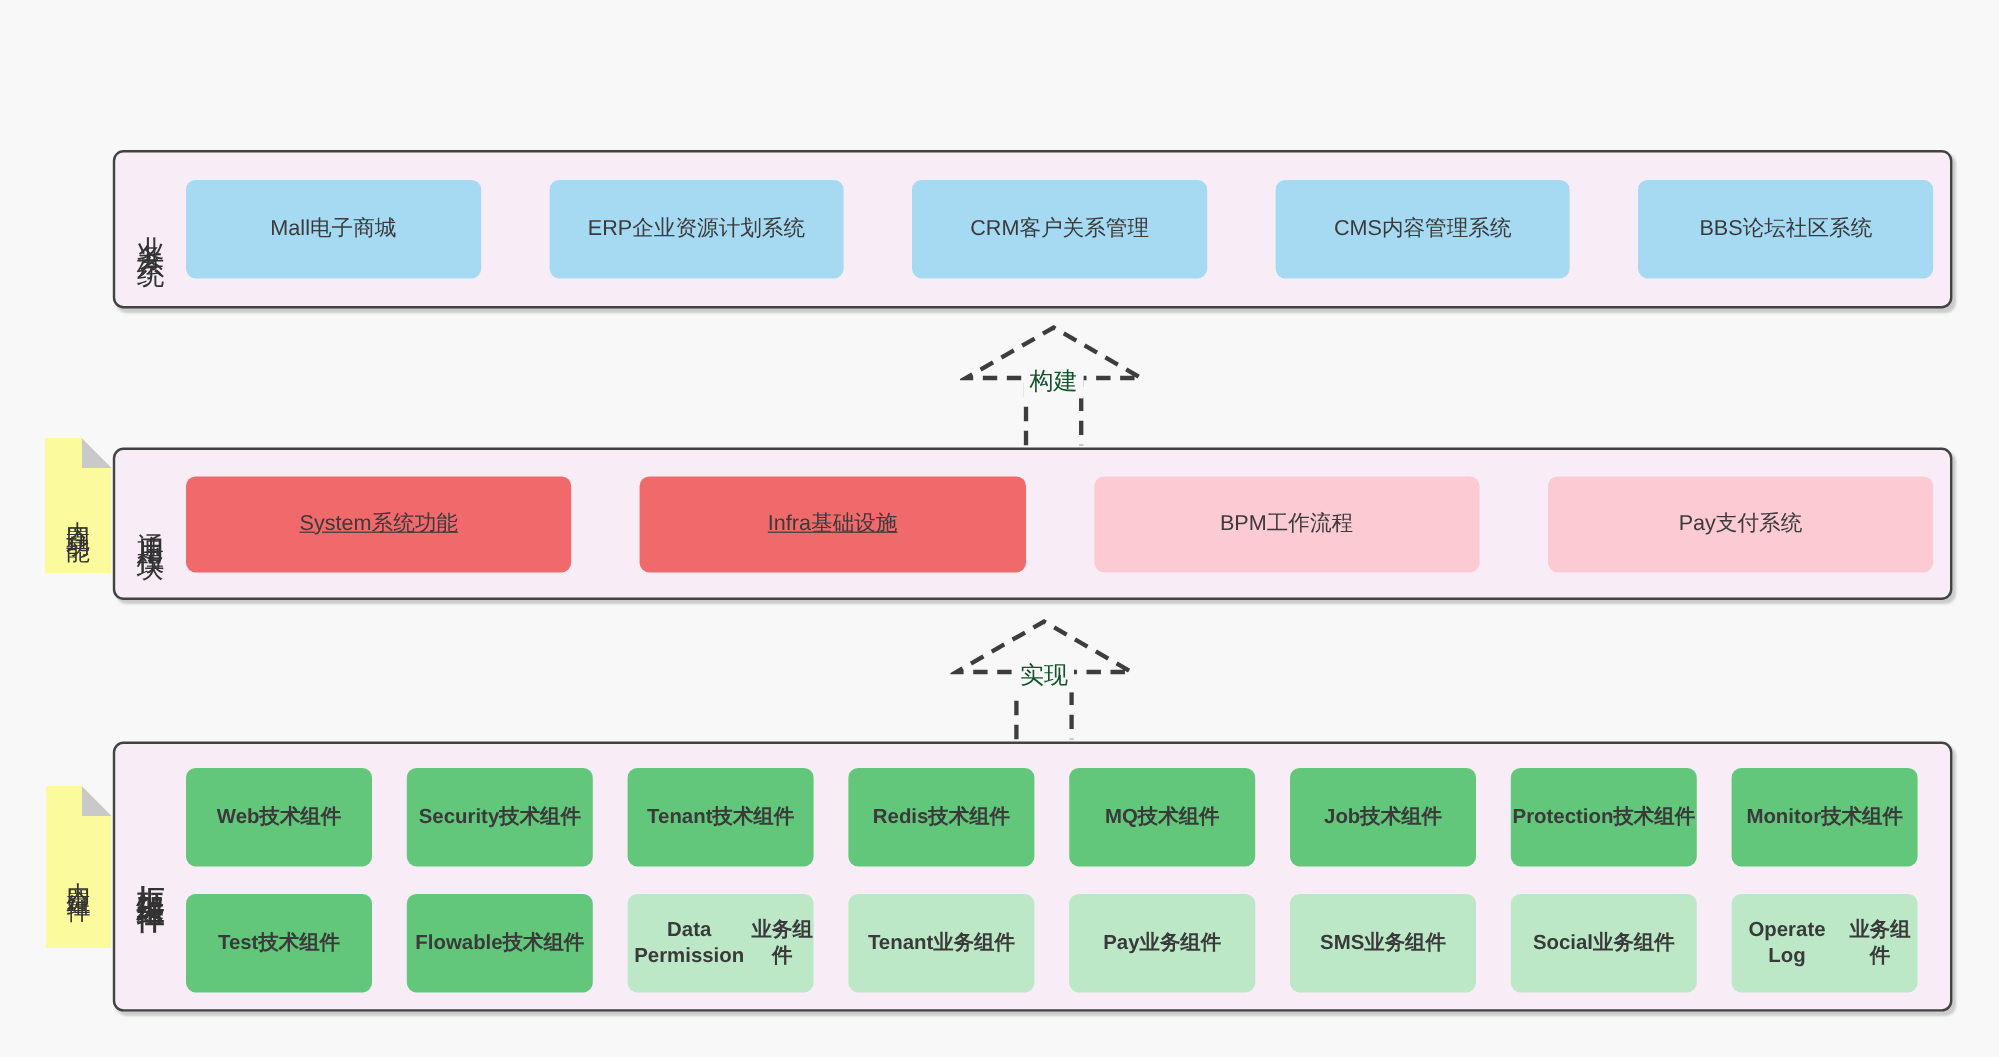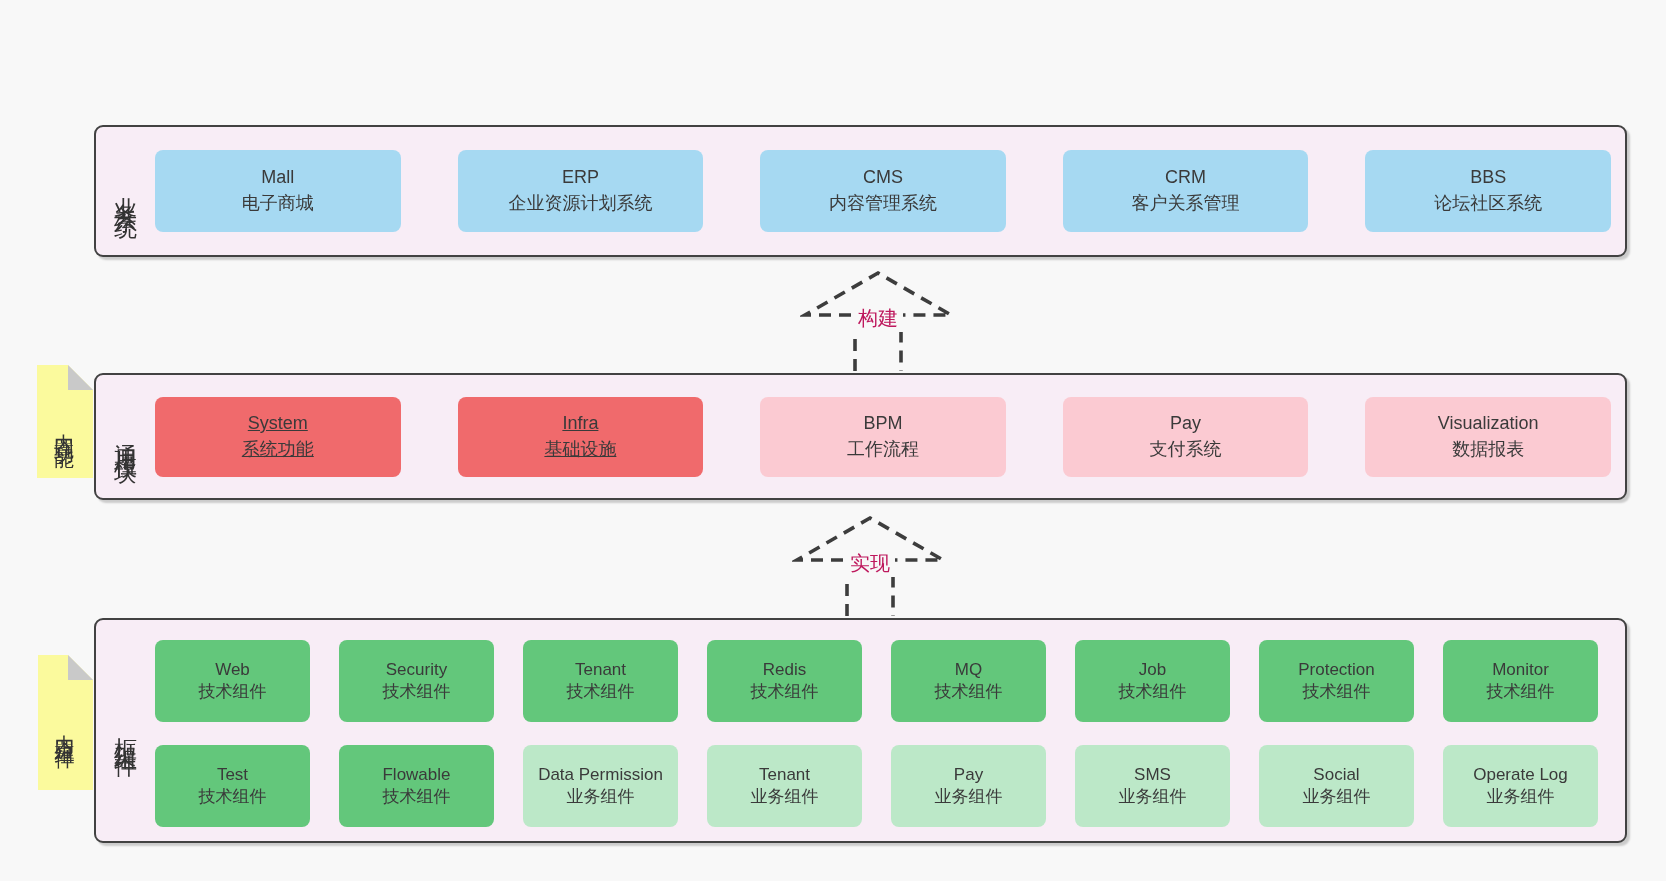--- a/index.html
+++ b/index.html
@@ -30,21 +30,21 @@
     width:1533px;
     background:var(--band-bg);
     border:2px solid var(--band-border);
     border-radius:9px;
     box-shadow:3px 3px 2px rgba(0,0,0,0.18);
     display:flex;
     z-index:2;
   }
   #band-business{top:125px;height:132px;}
   #band-modules{top:373px;height:127px;}
-  #band-components{top:618px;height:225px;}
+  #band-components{top:618px;height:225px;font-weight:bold;}
   .band-label{
     width:57px;
     display:flex;
     align-items:center;
     justify-content:center;
     writing-mode:vertical-rl;
     text-orientation:upright;
     font-size:23px;
     letter-spacing:6px;
     color:#333;
@@ -55,21 +55,21 @@
     display:flex;
     align-items:center;
     gap:57px;
     padding:0 14px 0 2px;
   }
   .box{
     flex:1;
     height:82px;
     border-radius:8px;
     display:flex;
-    flex-direction:column;
+    flex-direction:row;
     align-items:center;
     justify-content:center;
     text-align:center;
     font-size:18px;
     line-height:1.42;
   }
   #band-modules .box{height:80px;}
   .box.blue{background:var(--blue);}
   .box.red{background:var(--red);text-decoration:underline;}
   .box.pink{background:var(--pink);}
@@ -137,47 +137,47 @@
   .arrow svg{display:block;width:156px;height:106px;}
   .arrow-label{
     position:absolute;
     left:50%;
     top:38px;
     transform:translateX(-50%);
     background:var(--page-bg);
     padding:0 5px;
     font-size:20px;
     line-height:27px;
-    color:#be185d;
+    color:#14532d;
     white-space:nowrap;
   }
 </style>
 </head>
 <body>
 
 <div>
 
   <section class="band" id="band-business">
     <div class="band-label">业务系统</div>
     <div class="band-content">
       <div class="box blue">
         <div>Mall</div>
         <div>电子商城</div>
       </div>
       <div class="box blue">
         <div>ERP</div>
         <div>企业资源计划系统</div>
       </div>
       <div class="box blue">
+        <div>CRM</div>
+        <div>客户关系管理</div>
+      </div>
+      <div class="box blue">
         <div>CMS</div>
         <div>内容管理系统</div>
-      </div>
-      <div class="box blue">
-        <div>CRM</div>
-        <div>客户关系管理</div>
       </div>
       <div class="box blue">
         <div>BBS</div>
         <div>论坛社区系统</div>
       </div>
     </div>
   </section>
 
   <div class="arrow" id="arrow-build">
     <svg viewBox="0 0 156 106">
@@ -204,24 +204,20 @@
         <div>基础设施</div>
       </div>
       <div class="box pink">
         <div>BPM</div>
         <div>工作流程</div>
       </div>
       <div class="box pink">
         <div>Pay</div>
         <div>支付系统</div>
       </div>
-      <div class="box pink">
-        <div>Visualization</div>
-        <div>数据报表</div>
-      </div>
     </div>
   </section>
 
   <div class="arrow" id="arrow-implement">
     <svg viewBox="0 0 156 106">
       <path d="M55 104 L55 48 L5 48 L78 6 L151 48 L101 48 L101 104" fill="none" stroke="#3d3d3d" stroke-width="3.6" stroke-dasharray="12 8"></path>
     </svg>
     <span class="arrow-label">实现</span>
   </div>
 

